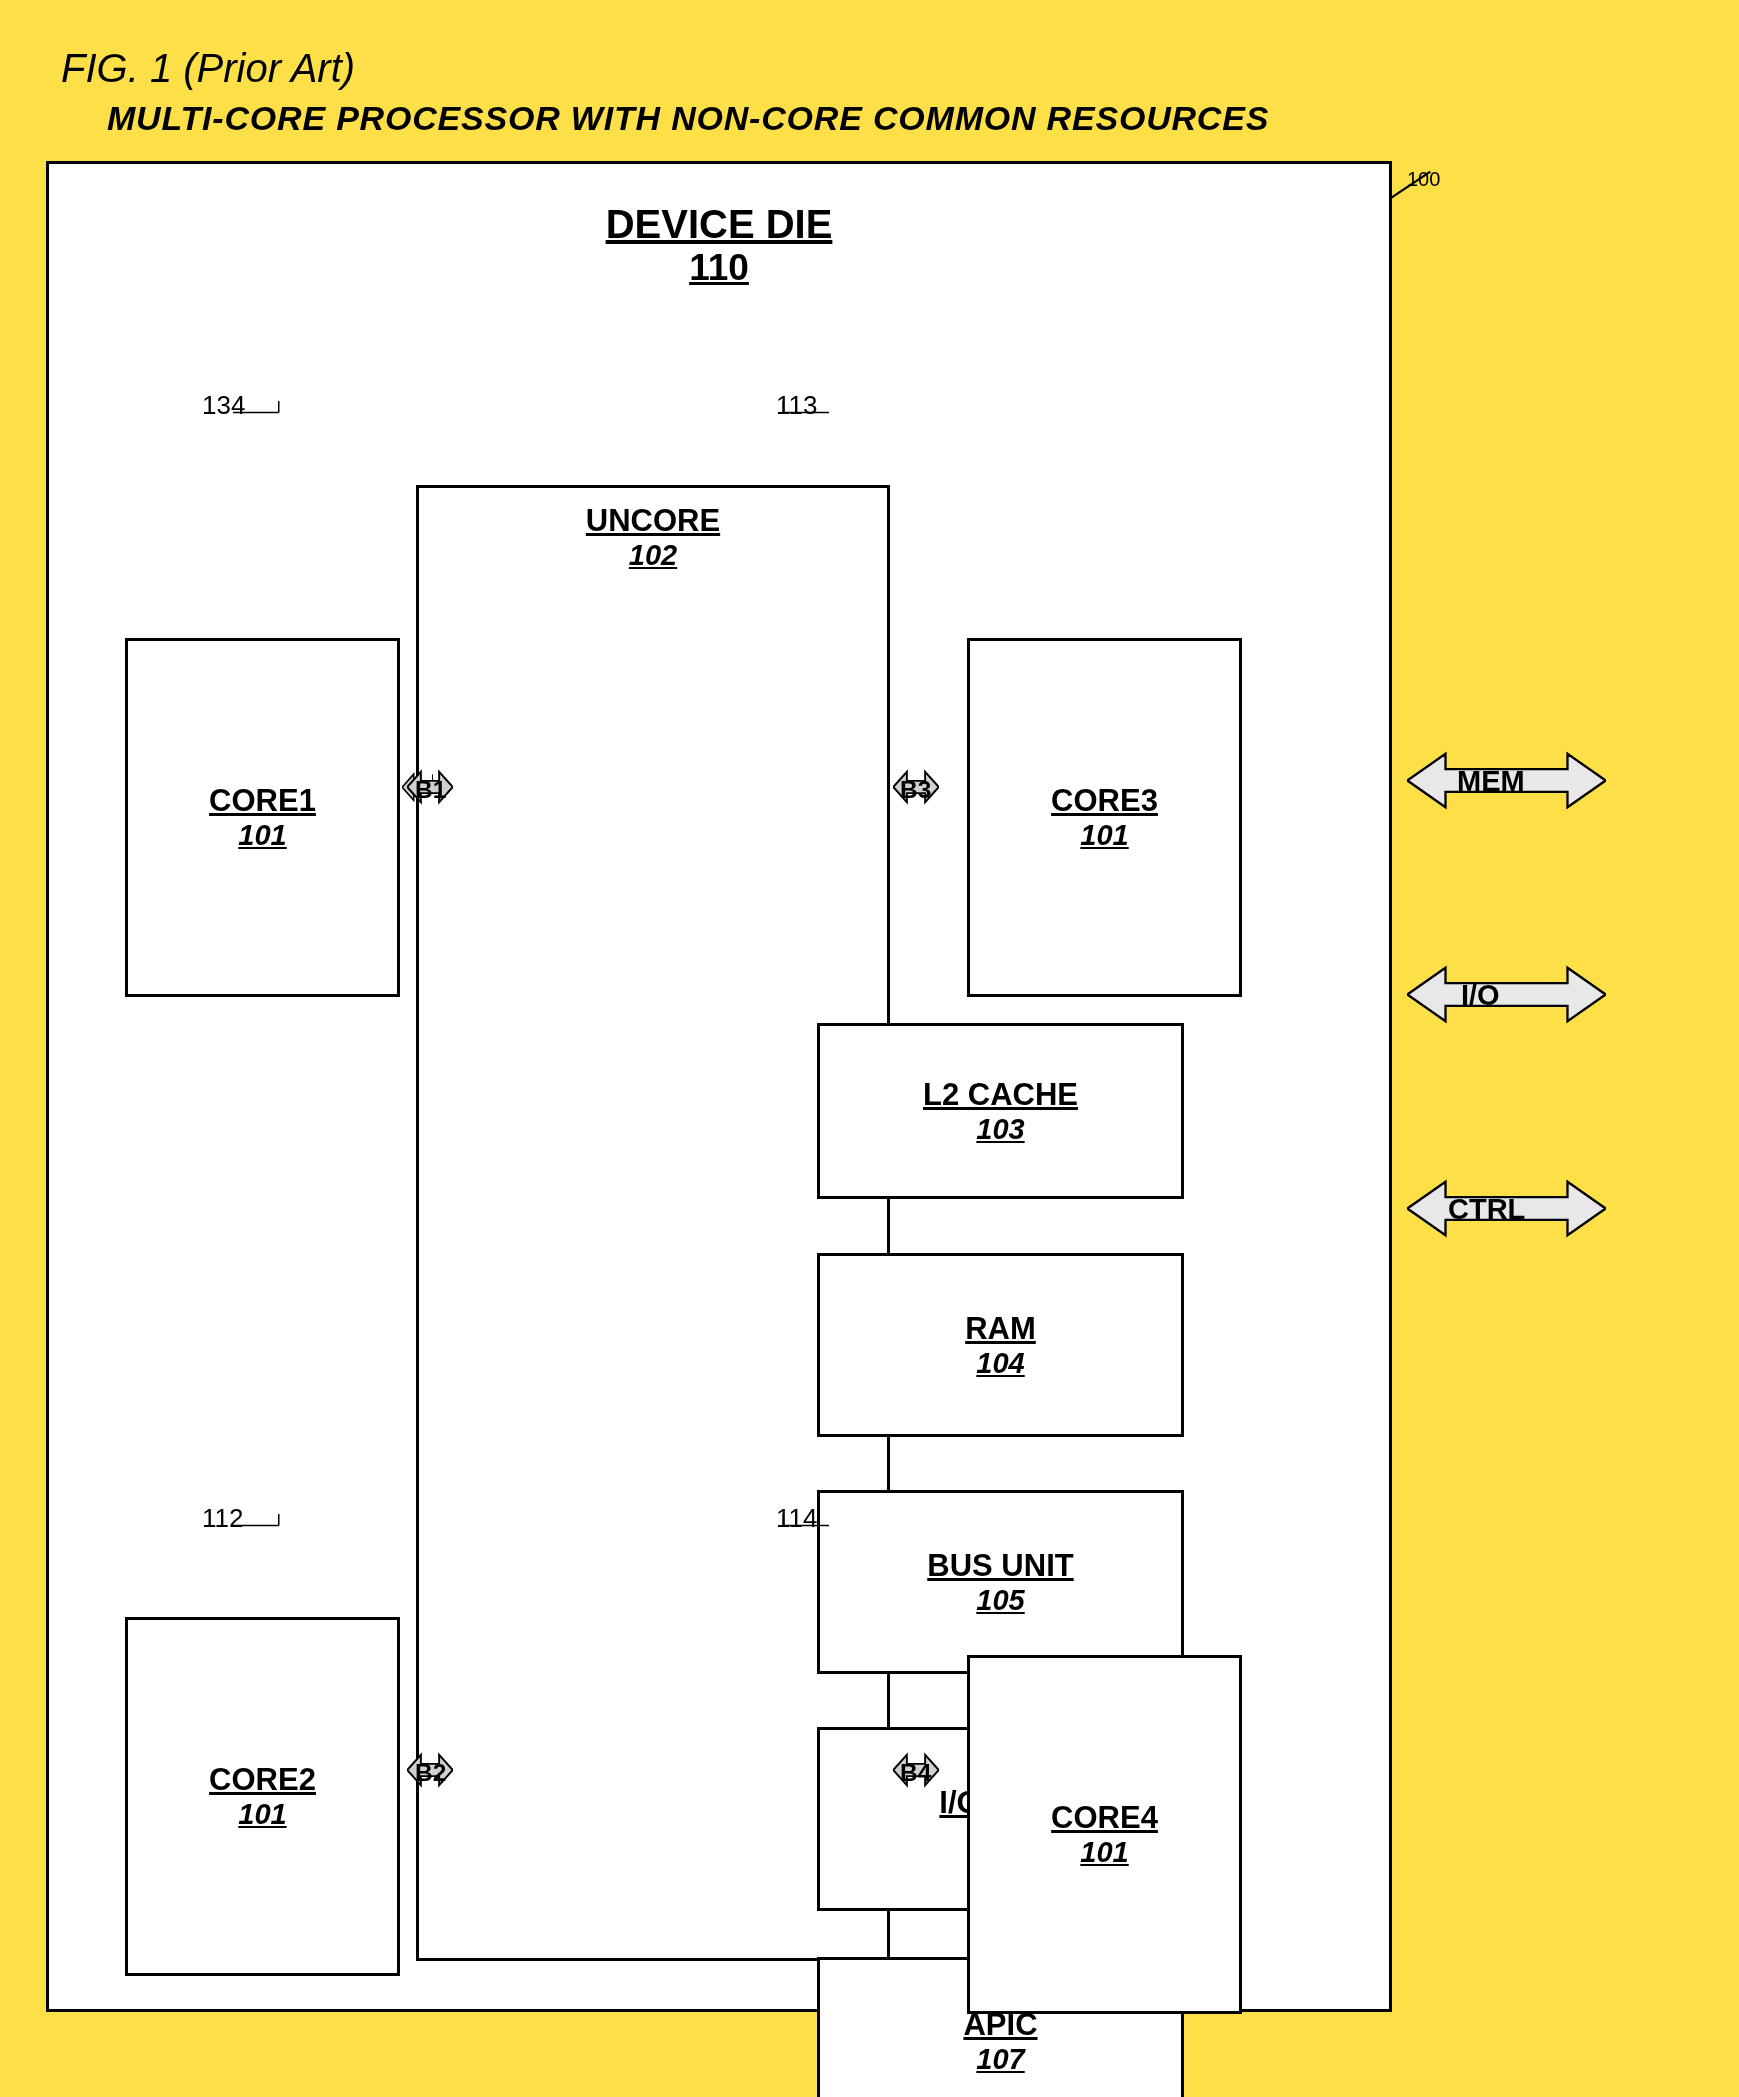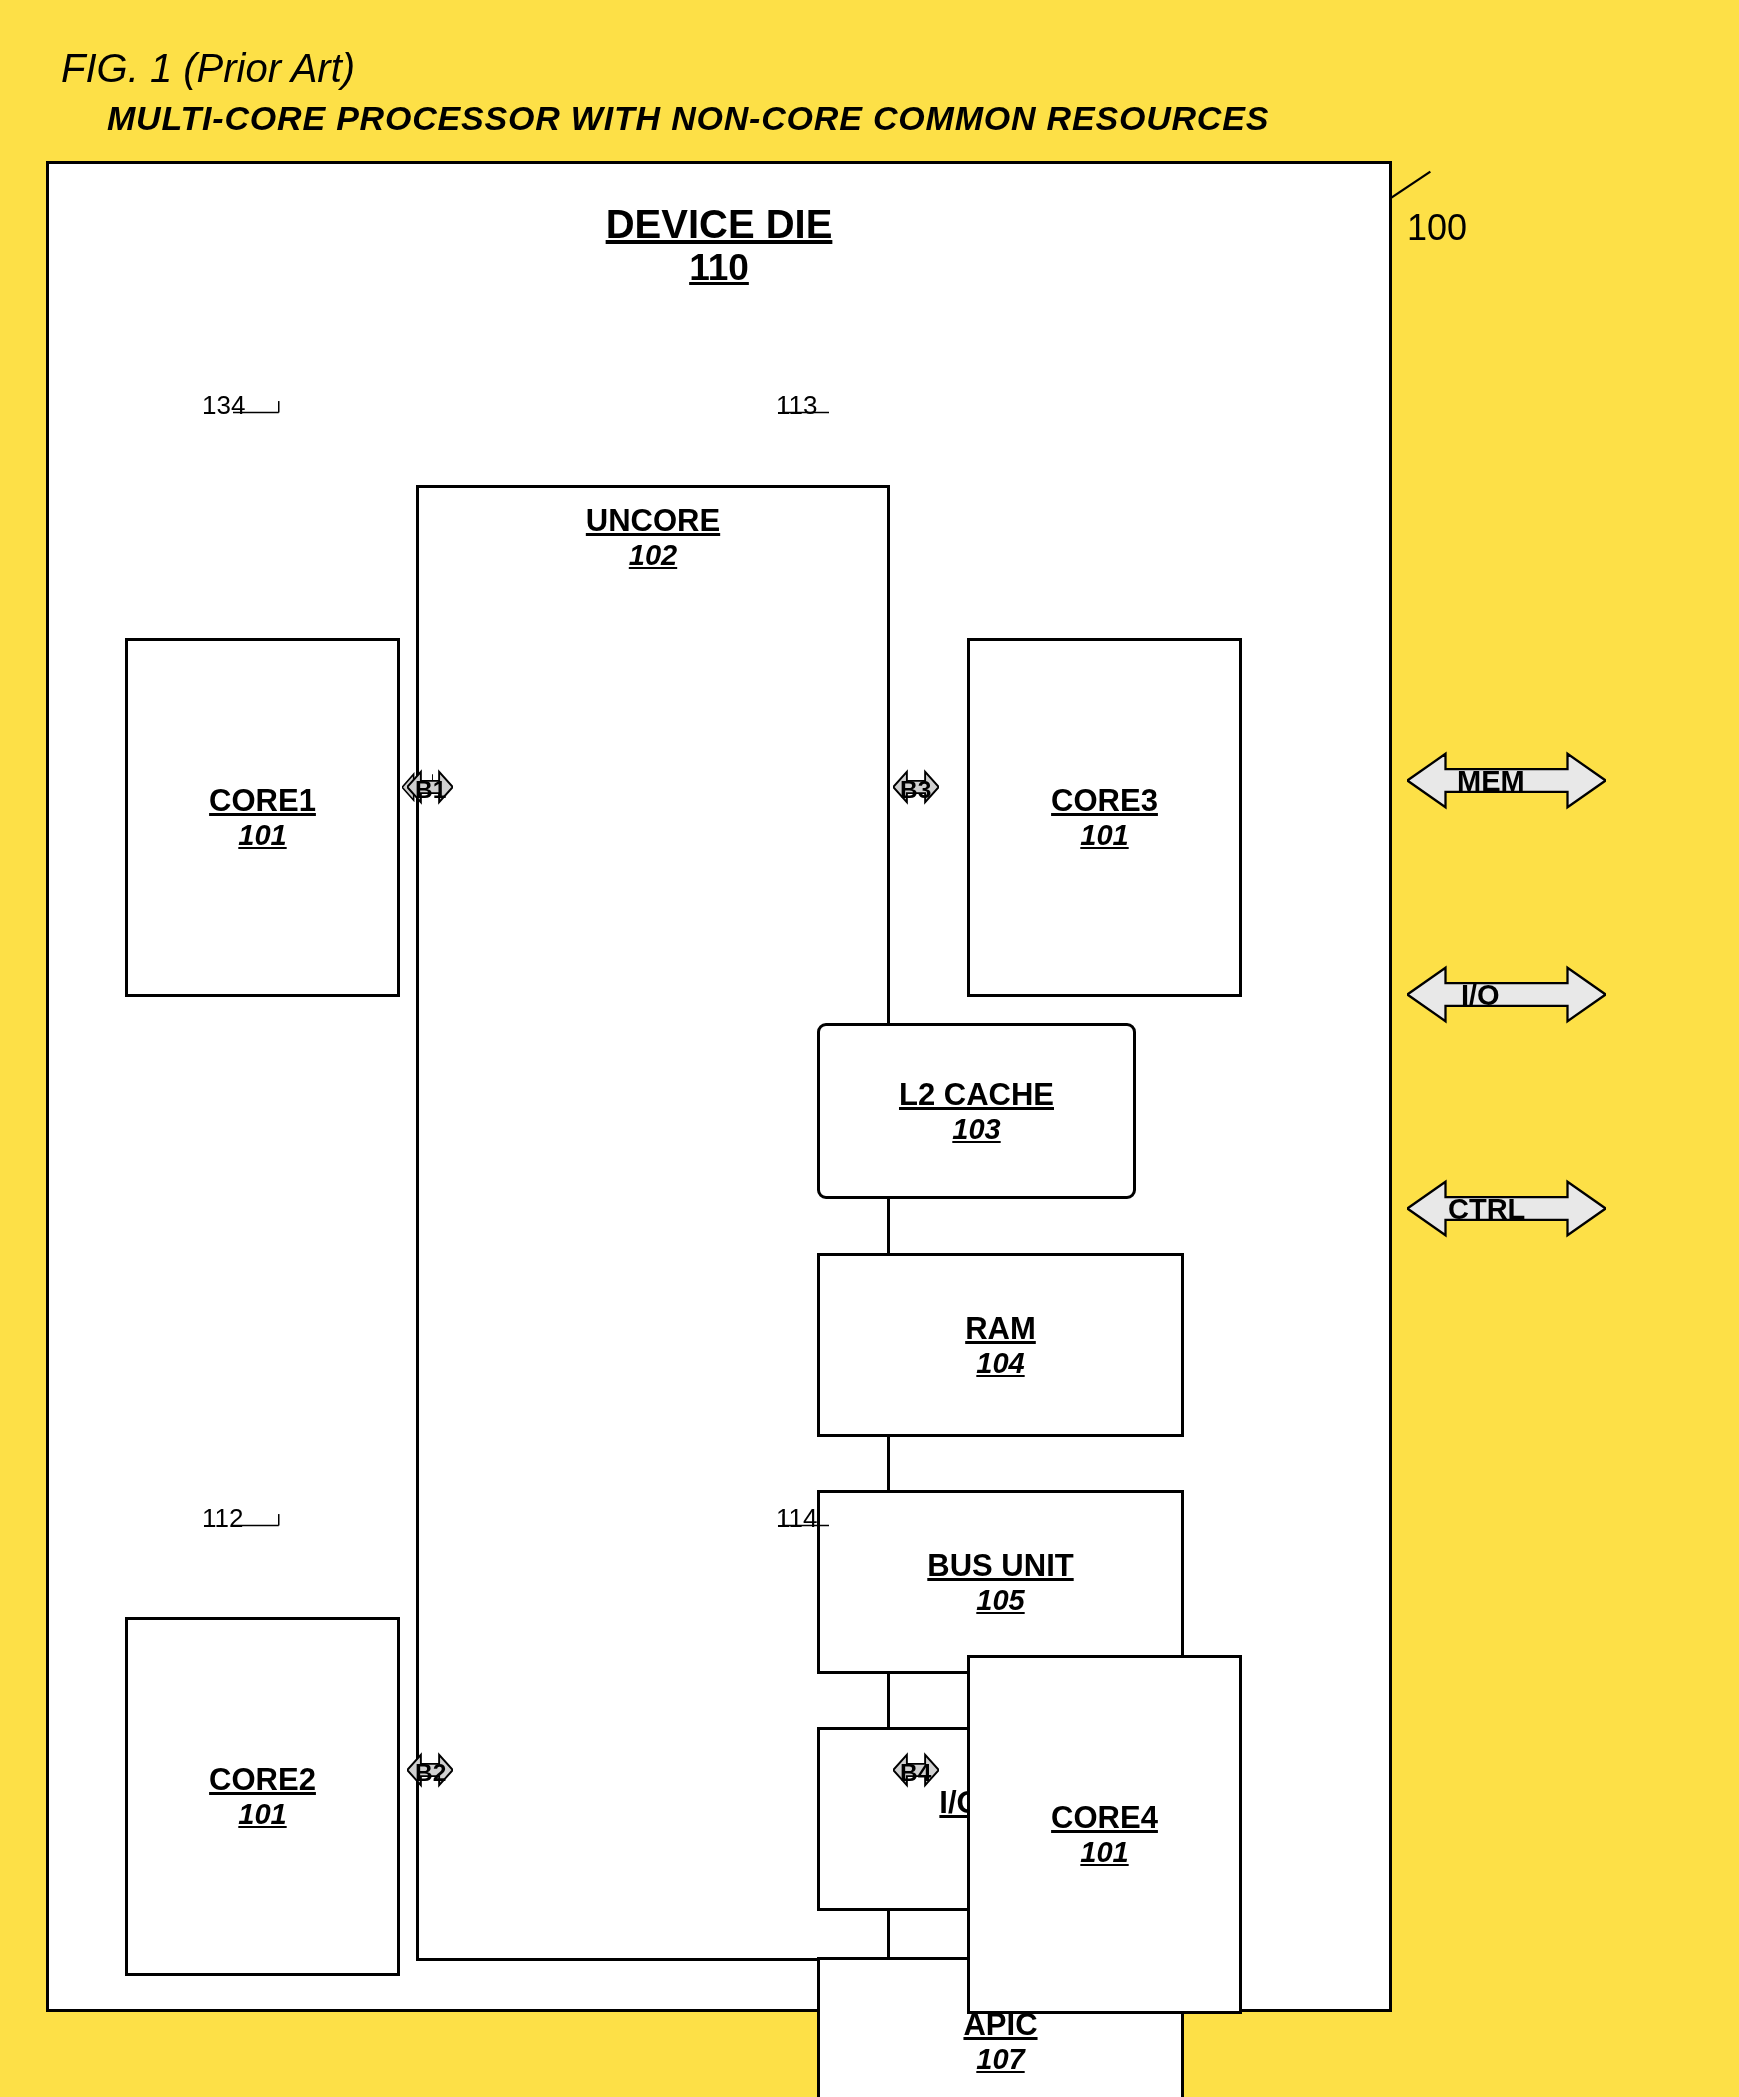--- a/index.html
+++ b/index.html
@@ -48,22 +48,21 @@
       height: 1851px;
       border: 3.8px solid #000;
       background: #fff;
     }
 
     
     .ref-100 {
       position: absolute;
       top: 168px;
       left: 1407px;
-      font-size: 36px;
-      margin-top: 39px;
+      font-size: 20px;
     }
 
     
     .uncore-box {
       position: absolute;
       top: 321px;
       left: 367px;
       width: 474px;
       height: 1476px;
       border: 3.8px solid #000;
@@ -91,23 +90,22 @@
       font-size: 29px;
       font-weight: bold;
       text-decoration: underline;
       font-style: italic;
     }
 
     
     .l2cache-box {
       top: 535px;
       left: 398px;
-      width: 319px;
+      width: 367px;
       height: 176px;
-      border-radius: 9px;
     }
 
     
     .ram-box {
       top: 765px;
       left: 398px;
       width: 367px;
       height: 184px;
     }
 

